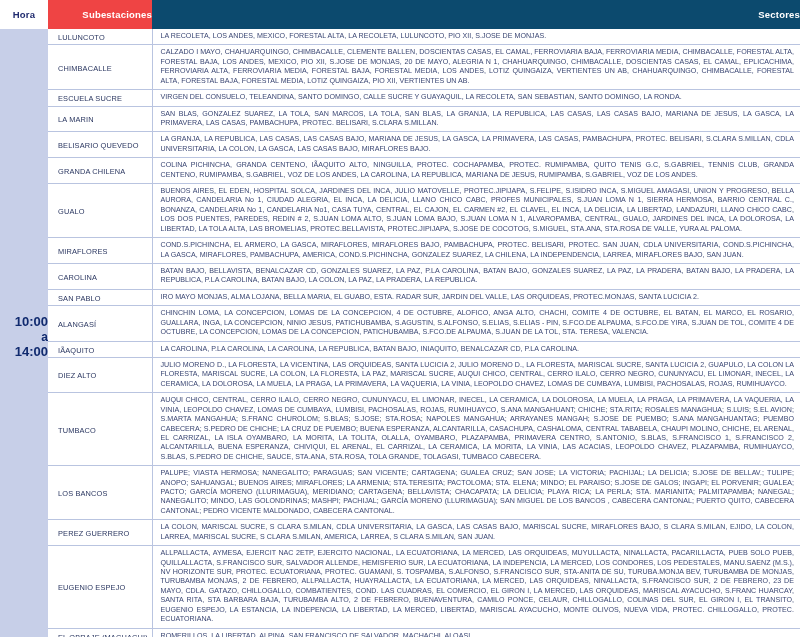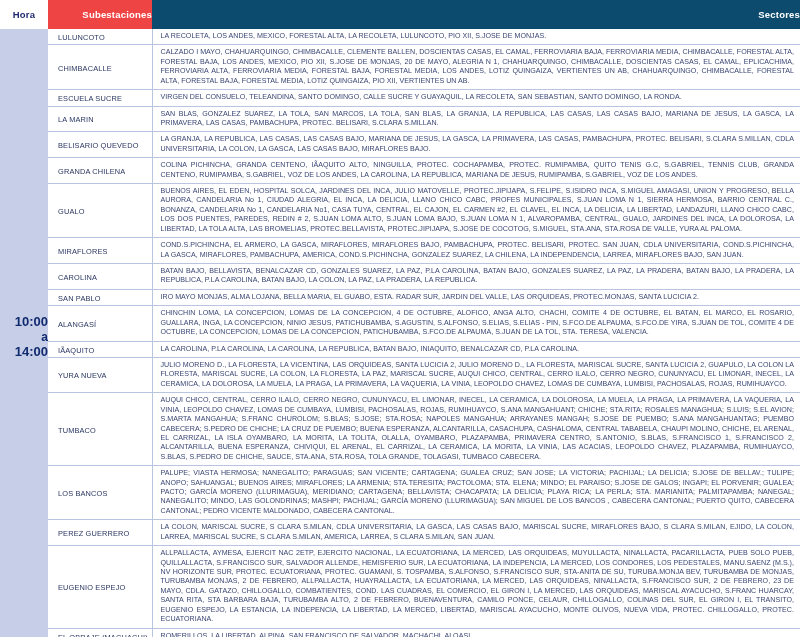--- a/index.html
+++ b/index.html
@@ -166,21 +166,21 @@
       </tr>
       <tr>
         <td class="sub-cell">ALANGASÍ</td>
         <td class="sec-cell">CHINCHIN LOMA, LA CONCEPCION, LOMAS DE LA CONCEPCION, 4 DE OCTUBRE, ALOFICO, ANGA ALTO, CHACHI, COMITE 4 DE OCTUBRE, EL BATAN, EL MARCO, EL ROSARIO, GUALLARA, INGA, LA CONCEPCION, NINIO JESUS, PATICHUBAMBA, S.AGUSTIN, S.ALFONSO, S.ELIAS, S.ELIAS - PIN, S.FCO.DE ALPAUMA, S.FCO.DE YIRA, S.JUAN  DE TOL, COMITE 4 DE OCTUBRE, LA CONCEPCION, LOMAS DE LA CONCEPCION, PATICHUBAMBA, S.FCO.DE ALPAUMA, S.JUAN DE LA TOL, STA. TERESA, VALENCIA.</td>
       </tr>
       <tr>
         <td class="sub-cell">IÃAQUITO</td>
         <td class="sec-cell">LA CAROLINA, P.LA CAROLINA, LA CAROLINA, LA REPUBLICA, BATAN BAJO, INIAQUITO, BENALCAZAR CD, P.LA CAROLINA.</td>
       </tr>
       <tr>
-        <td class="sub-cell">YURA NUEVA</td>
+        <td class="sub-cell">DIEZ ALTO</td>
         <td class="sec-cell">JULIO MORENO D., LA FLORESTA, LA VICENTINA, LAS ORQUIDEAS, SANTA LUCICIA 2, JULIO MORENO D., LA FLORESTA, MARISCAL SUCRE, SANTA LUCICIA 2, GUAPULO, LA COLON  LA FLORESTA, MARISCAL SUCRE, LA COLON, LA FLORESTA, LA PAZ, MARISCAL SUCRE, AUQUI CHICO, CENTRAL, CERRO ILALO, CERRO NEGRO, CUNUNYACU, EL LIMONAR, INECEL, LA CERAMICA, LA DOLOROSA, LA MUELA, LA PRAGA, LA PRIMAVERA, LA VAQUERIA, LA VINIA, LEOPOLDO CHAVEZ, LOMAS DE CUMBAYA, LUMBISI, PACHOSALAS, ROJAS, RUMIHUAYCO.</td>
       </tr>
       <tr>
         <td class="sub-cell">TUMBACO</td>
         <td class="sec-cell">AUQUI CHICO, CENTRAL, CERRO ILALO, CERRO NEGRO, CUNUNYACU, EL LIMONAR, INECEL, LA CERAMICA, LA DOLOROSA, LA MUELA, LA PRAGA, LA PRIMAVERA, LA VAQUERIA, LA VINIA, LEOPOLDO CHAVEZ, LOMAS DE CUMBAYA, LUMBISI, PACHOSALAS, ROJAS, RUMIHUAYCO, S.ANA MANGAHUANT; CHICHE; STA.RITA; ROSALES MANAGHUA; S.LUIS; S.EL AVION; S.MARTA MANGAHUA; S.FRANC CHUROLOM; S.BLAS; S.JOSE; STA.ROSA; NAPOLES MANGAHUA; ARRAYANES MANGAH; S.JOSE DE PUEMBO; S.ANA MANGAHUANTAG; PUEMBO CABECERA; S.PEDRO DE CHICHE; LA CRUZ DE PUEMBO; BUENA ESPERANZA, ALCANTARILLA, CASACHUPA, CASHALOMA, CENTRAL TABABELA, CHAUPI MOLINO, CHICHE, EL ARENAL, EL CARRIZAL, LA ISLA OYAMBARO, LA MORITA, LA TOLITA, OLALLA, OYAMBARO, PLAZAPAMBA, PRIMAVERA CENTRO, S.ANTONIO, S.BLAS, S.FRANCISCO 1, S.FRANCISCO 2, ALCANTARILLA, BUENA ESPERANZA, CHIVIQUI, EL ARENAL, EL CARRIZAL, LA CERAMICA, LA MORITA, LA VINIA, LAS ACACIAS, LEOPOLDO CHAVEZ, PLAZAPAMBA, RUMIHUAYCO, S.BLAS, S.PEDRO DE CHICHE, SAUCE, STA.ANA, STA.ROSA, TOLA GRANDE, TOLAGASI, TUMBACO CABECERA.</td>
       </tr>
       <tr>
         <td class="sub-cell">LOS BANCOS</td>
         <td class="sec-cell">PALUPE; VIASTA HERMOSA; NANEGALITO; PARAGUAS; SAN VICENTE; CARTAGENA; GUALEA CRUZ; SAN JOSE; LA VICTORIA; PACHIJAL; LA DELICIA; S.JOSE DE BELLAV.; TULIPE; ANOPO; SAHUANGAL; BUENOS AIRES; MIRAFLORES; LA ARMENIA; STA.TERESITA; PACTOLOMA; STA. ELENA; MINDO; EL PARAISO; S.JOSE DE GALOS; INGAPI; EL PORVENIR; GUALEA; PACTO; GARCÍA MORENO  (LLURIMAGUA), MERIDIANO; CARTAGENA; BELLAVISTA; CHACAPATA; LA DELICIA; PLAYA RICA; LA PERLA; STA. MARIANITA; PALMITAPAMBA; NANEGAL; NANEGALITO; MINDO, LAS GOLONDRINAS; MASHPI; PACHIJAL; GARCÍA MORENO   (LLURIMAGUA); SAN MIGUEL DE LOS BANCOS , CABECERA CANTONAL; PUERTO QUITO, CABECERA CANTONAL; PEDRO VICENTE MALDONADO, CABECERA CANTONAL.</td>
       </tr>

